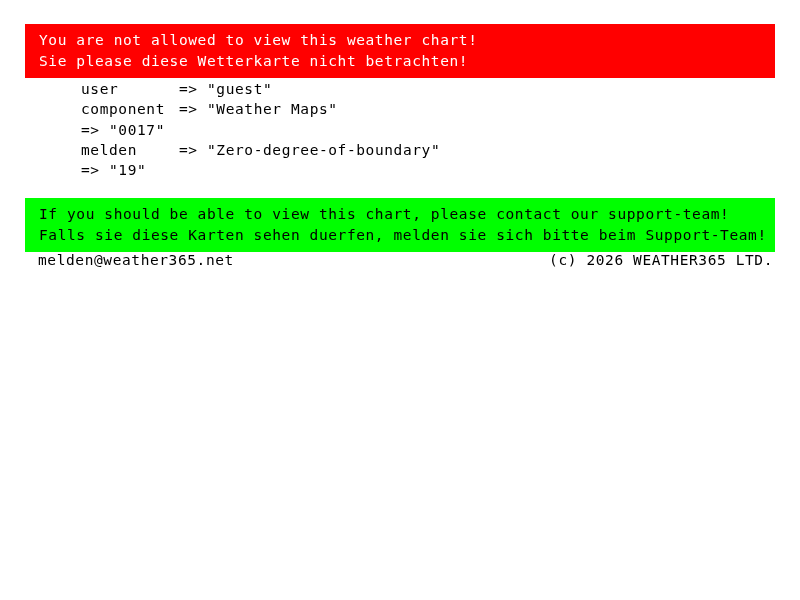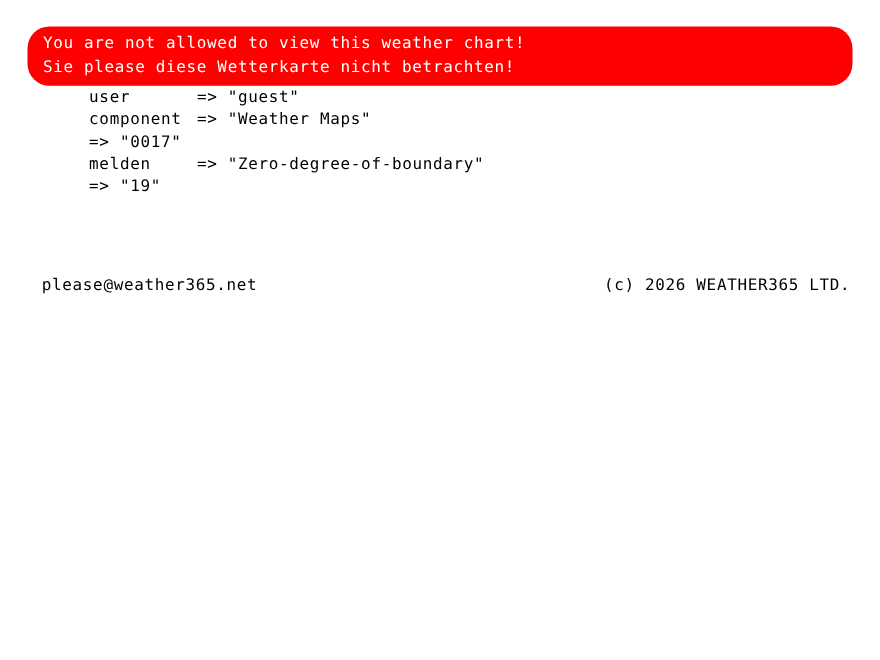--- a/index.html
+++ b/index.html
@@ -18,21 +18,20 @@
     position: relative;
     width: 800px;
     height: 600px;
   }
   .banner {
     position: absolute;
     left: 25px;
     width: 750px;
     box-sizing: border-box;
     padding: 6px 14px;
-    border-radius: 20px;
   }
   .banner-error {
     top: 24px;
     background: #ff0000;
     color: #ffffff;
   }
   .banner-info {
     top: 198px;
     background: #00ff00;
     color: #000000;
@@ -111,19 +110,23 @@
       <span class="field-key">melden</span>
       <span class="field-arrow">=&gt;</span>
       <span class="field-val">"Zero-degree-of-boundary"</span>
     </div>
     <div class="field-row">
       <span class="field-arrow">=&gt;</span>
       <span class="field-val">"19"</span>
     </div>
   </div>
 
+  <div class="banner banner-info">
+    <div class="banner-line">If you should be able to view this chart, please contact our support-team!</div>
+    <div class="banner-line">Falls sie diese Karten sehen duerfen, melden sie sich bitte beim Support-Team!</div>
+  </div>
 
   <div class="footer">
-    <span>please@weather365.net</span>
+    <span>melden@weather365.net</span>
     <span>(c) 2026 WEATHER365 LTD.</span>
   </div>
 
 </div>
 
 </body></html>

